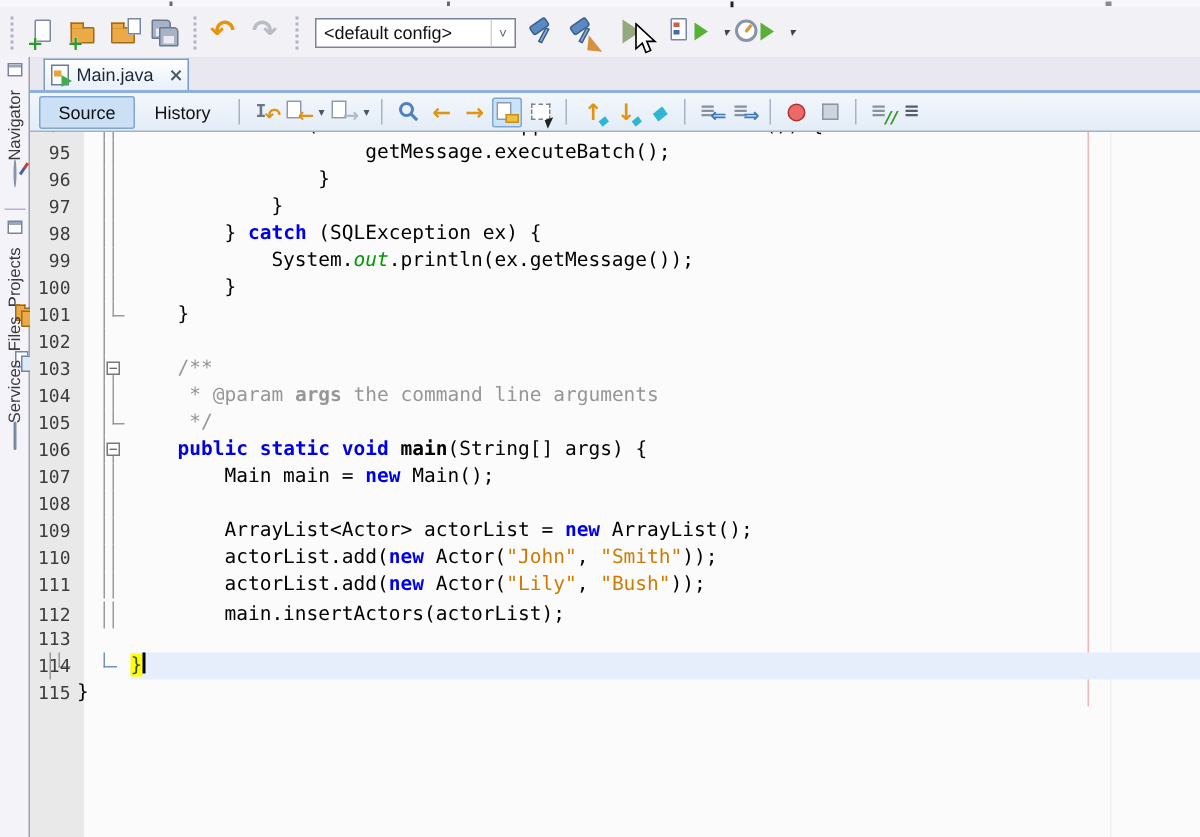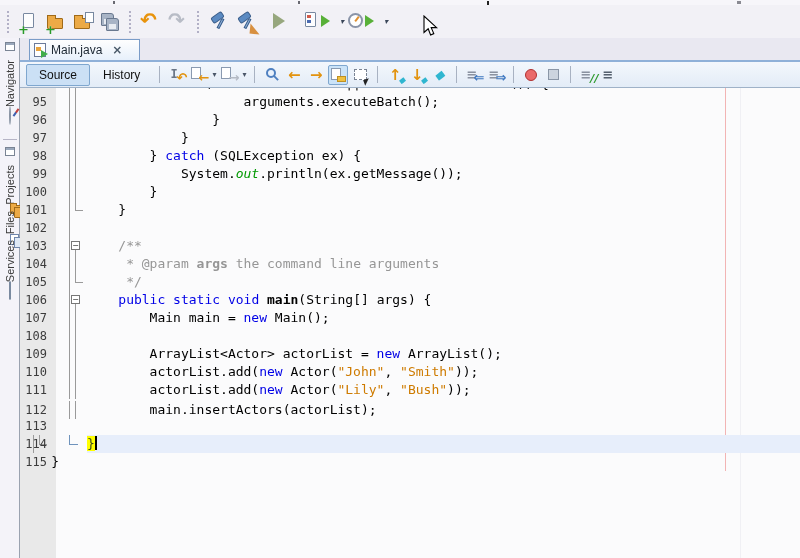--- a/index.html
+++ b/index.html
@@ -55,21 +55,21 @@
   .pfol i.b2 { left:4px; top:4px; }
   .fpgs { position:relative; width:15px; height:14px; margin:3px 0 2px; }
   .fpgs i { position:absolute; width:9px; height:11px; background:#fff; border:1px solid #6f86ad; }
   .fpgs i.b2 { left:4px; top:3px; background:#dfe9f6; }
   .svc { width:14px; height:12px; border:1px solid #7a8aa0; background:repeating-linear-gradient(#e6ebf3 0 2px, #9fb0c6 2px 3px); margin:3px 0 2px; border-radius:1px; }
 
   .editorcol { flex:1; display:flex; flex-direction:column; }
 
   
   .tabrow { height:24px; background:#e9e8f1; border-bottom:2px solid #8fb0d8; display:flex; align-items:flex-end; padding-left:9px; }
-  .tab { height:21px; display:flex; align-items:center; background:linear-gradient(#fefefe, #e7f0fb); border:1px solid #7a9cc8; border-bottom:none; padding:0 17px 0 4px; margin-bottom:0; }
+  .tab { height:21px; display:flex; align-items:center; background:linear-gradient(#fefefe, #e7f0fb); border:1px solid #7a9cc8; border-bottom:none; padding:0 3px 0 4px; margin-bottom:0; }
   .jico { position:relative; width:12px; height:14px; background:#fff; border:1px solid #6a7a9a; margin-right:5px; }
   .jico::before { content:""; position:absolute; left:1px; top:3px; width:5px; height:4px; background:#e8a33d; }
   .jico::after { content:""; position:absolute; right:-3px; bottom:-2px; width:0; height:0; border-top:4px solid transparent; border-bottom:4px solid transparent; border-left:7px solid #3fae4a; }
   .tlabel { font:12px "Liberation Sans", sans-serif; color:#1c2733; }
   .tclose { margin-left:10px; color:#4a5a6a; font:bold 12px/12px "DejaVu Sans", sans-serif; }
 
   
   .edtb { height:26px; background:linear-gradient(#f3f7fc, #e3ecf7); border-bottom:1px solid #9fb2c8; display:flex; align-items:center; padding-left:6px; }
   .toggle { font:12px "Liberation Sans", sans-serif; color:#111; background:transparent; border:1px solid transparent; padding:3px 12px; }
   .toggle.active { background:#cbe0f5; border:1px solid #7fa7cf; border-radius:2px; }
@@ -103,21 +103,21 @@
   .estripe { position:absolute; left:720px; top:0; bottom:0; width:1px; background:#f0f0f4; }
   .marginline { position:absolute; left:705px; top:0; width:1px; height:383px; background:#f2b4b4; }
   .crow { position:absolute; left:0; width:100%; height:18px; display:flex; }
   .lnum { width:36px; text-align:right; padding-right:9px; font:12px/18px "DejaVu Sans Mono", monospace; color:#3c3c3c; flex:none; }
   .fcell { position:relative; width:31px; height:18px; flex:none; }
   .fv { position:absolute; width:1px; background:#9a9a9a; }
   .fh { position:absolute; height:1px; background:#9a9a9a; }
   .fbox { position:absolute; left:15px; top:4px; width:9px; height:9px; background:#fff; border:1px solid #777; color:#333; font:8px/7px "DejaVu Sans", sans-serif; text-align:center; }
   .cline { flex:1; margin:0; font:13px/18px "DejaVu Sans Mono", monospace; color:#000; white-space:pre; }
   .cline.cur { background:#e7eefb; }
-  .kw { color:#0000e6; }
+  .kw { color:#0000e6;font-weight:bold; }
   .str { color:#ce7b00; }
   .cmt { color:#969696; }
   .cmtb { color:#969696; font-weight:bold; }
   .fldv { color:#009900; font-style:italic; }
   .dcl { font-weight:bold; }
   .brc { background:#ffff00; color:#3a4a20; }
   .crt { display:inline-block; width:2px; height:14px; background:#000; vertical-align:-2px; }
 
   .mcursor { position:absolute; left:423px; top:15px; z-index:99; }
 </style>
@@ -152,20 +152,24 @@
         <i class="flp f2"></i>
       </span>
       <i class="grip"></i>
       <span class="tbtn">
         <i class="uar">↶</i>
       </span>
       <span class="tbtn">
         <i class="rar">↷</i>
       </span>
       <i class="grip"></i>
+      <div class="combo">
+        <span>&lt;default config&gt;</span>
+        <span class="carr">˅</span>
+      </div>
       <span class="tbtn">
         <i class="hh"></i>
         <i class="hs"></i>
       </span>
       <span class="tbtn" style="margin-right: 6px;">
         <i class="hh"></i>
         <i class="hs"></i>
         <i class="brm"></i>
       </span>
       <span class="tbtn" style="margin-right: 10px;">
@@ -303,21 +307,21 @@
                 <i class="fv" style="left: 19px; top: 0px; height: 18px; background: rgb(154, 154, 154);"></i>
               </span>
               <pre class="cline"><span>            </span><span class="kw">if</span><span> (count % 100 == 0 || count == list.size()) {</span></pre>
             </div>
             <div class="crow" style="top: 5px;">
               <span class="lnum">95</span>
               <span class="fcell">
                 <i class="fv" style="left: 13px; top: 0px; height: 18px; background: rgb(154, 154, 154);"></i>
                 <i class="fv" style="left: 19px; top: 0px; height: 18px; background: rgb(154, 154, 154);"></i>
               </span>
-              <pre class="cline"><span>                    arguments.executeBatch();</span></pre>
+              <pre class="cline"><span>                    getMessage.executeBatch();</span></pre>
             </div>
             <div class="crow" style="top: 23px;">
               <span class="lnum">96</span>
               <span class="fcell">
                 <i class="fv" style="left: 13px; top: 0px; height: 18px; background: rgb(154, 154, 154);"></i>
                 <i class="fv" style="left: 19px; top: 0px; height: 18px; background: rgb(154, 154, 154);"></i>
               </span>
               <pre class="cline"><span>                }</span></pre>
             </div>
             <div class="crow" style="top: 41px;">

